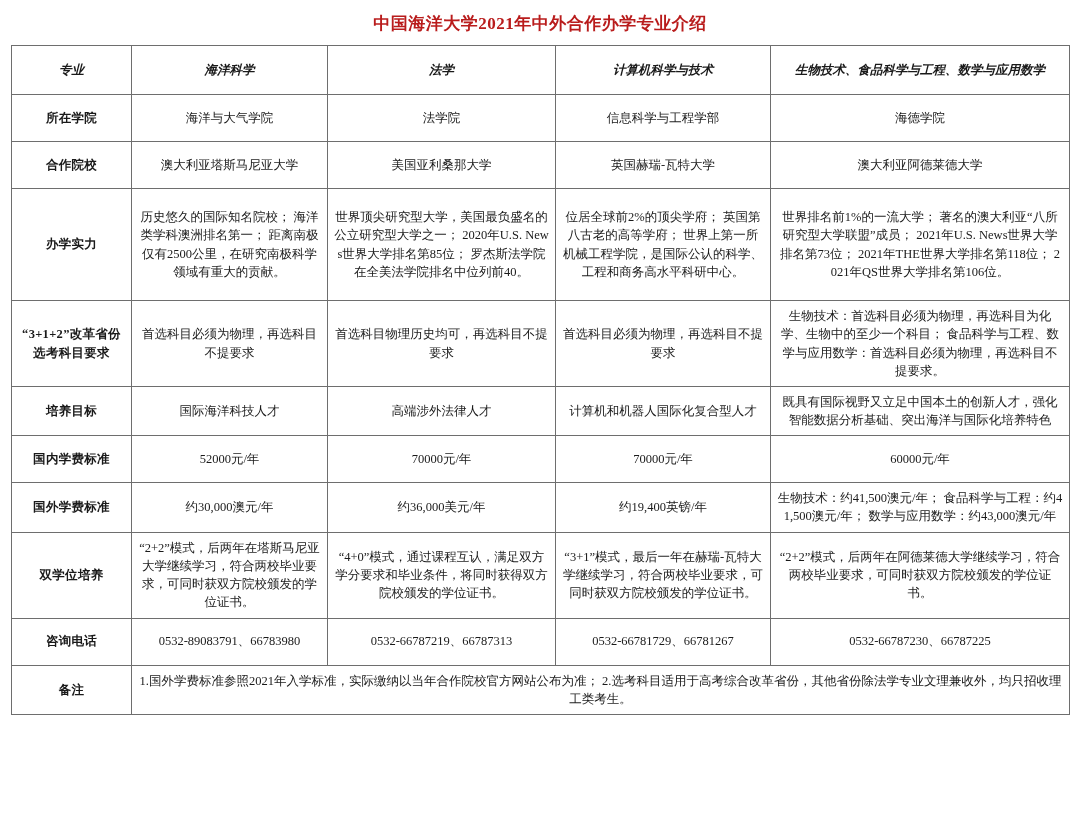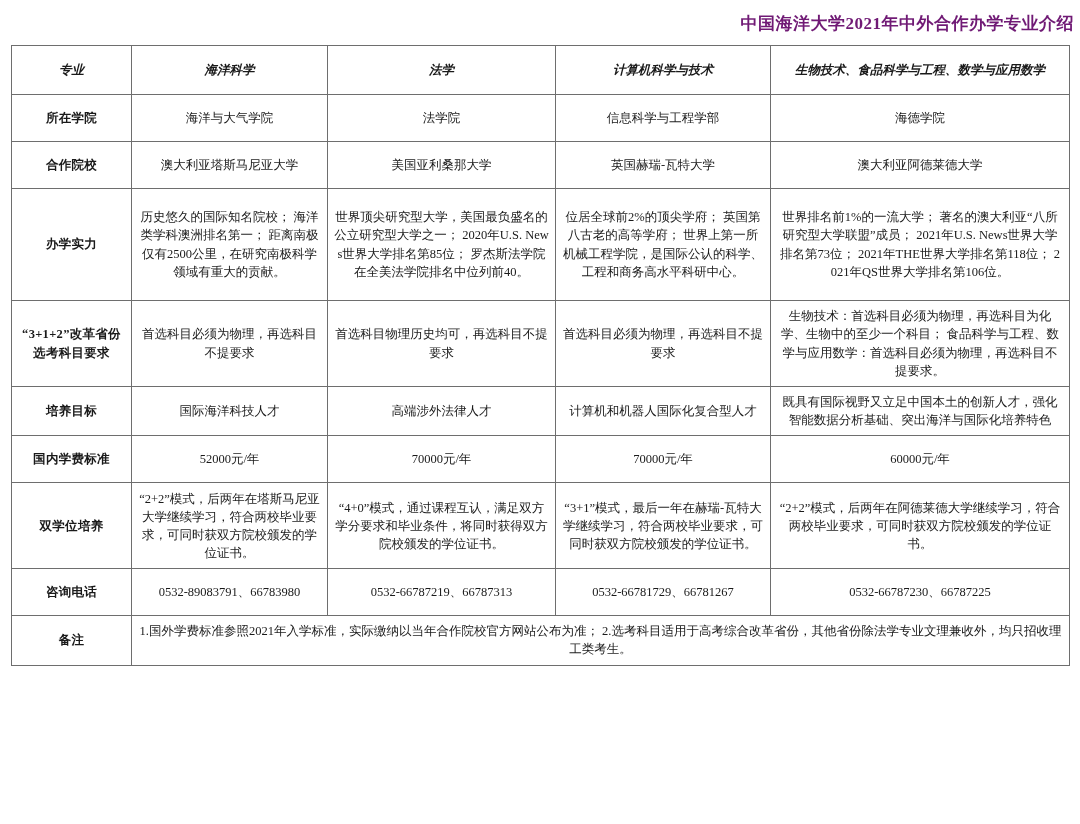--- a/index.html
+++ b/index.html
@@ -15,26 +15,26 @@
     overflow: hidden;
   }
   .page {
     width: 1080px;
     height: 824px;
     box-sizing: border-box;
     padding: 0;
     position: relative;
   }
   .title {
-    text-align: right;
+    text-align: center;
     font-size: 17px;
     font-weight: bold;
     letter-spacing: 0.5px;
-    padding: 12px 6px 10px 0;
-    color: #701a75;
+    padding: 12px 0 10px 0;
+    color: #b91c1c;
   }
   table.main {
     border-collapse: collapse;
     width: 1058px;
     margin: 0 11px 0 11px;
     table-layout: fixed;
   }
   table.main td {
     border: 1px solid #6e6e6e;
     padding: 6px 6px;
@@ -151,20 +151,29 @@
       </tr>
 
       <tr class="std-row">
         <td class="rowhead">国内学费标准</td>
         <td>52000元/年</td>
         <td>70000元/年</td>
         <td>70000元/年</td>
         <td>60000元/年</td>
       </tr>
 
+      <tr>
+        <td class="rowhead">国外学费标准</td>
+        <td>约30,000澳元/年</td>
+        <td>约36,000美元/年</td>
+        <td>约19,400英镑/年</td>
+        <td class="lines">生物技术：约41,500澳元/年；
+食品科学与工程：约41,500澳元/年；
+数学与应用数学：约43,000澳元/年</td>
+      </tr>
 
       <tr class="med">
         <td class="rowhead">双学位培养</td>
         <td>“2+2”模式，后两年在塔斯马尼亚大学继续学习，符合两校毕业要求，可同时获双方院校颁发的学位证书。</td>
         <td>“4+0”模式，通过课程互认，满足双方学分要求和毕业条件，将同时获得双方院校颁发的学位证书。</td>
         <td>“3+1”模式，最后一年在赫瑞-瓦特大学继续学习，符合两校毕业要求，可同时获双方院校颁发的学位证书。</td>
         <td>“2+2”模式，后两年在阿德莱德大学继续学习，符合两校毕业要求，可同时获双方院校颁发的学位证书。</td>
       </tr>
 
       <tr class="std-row">

